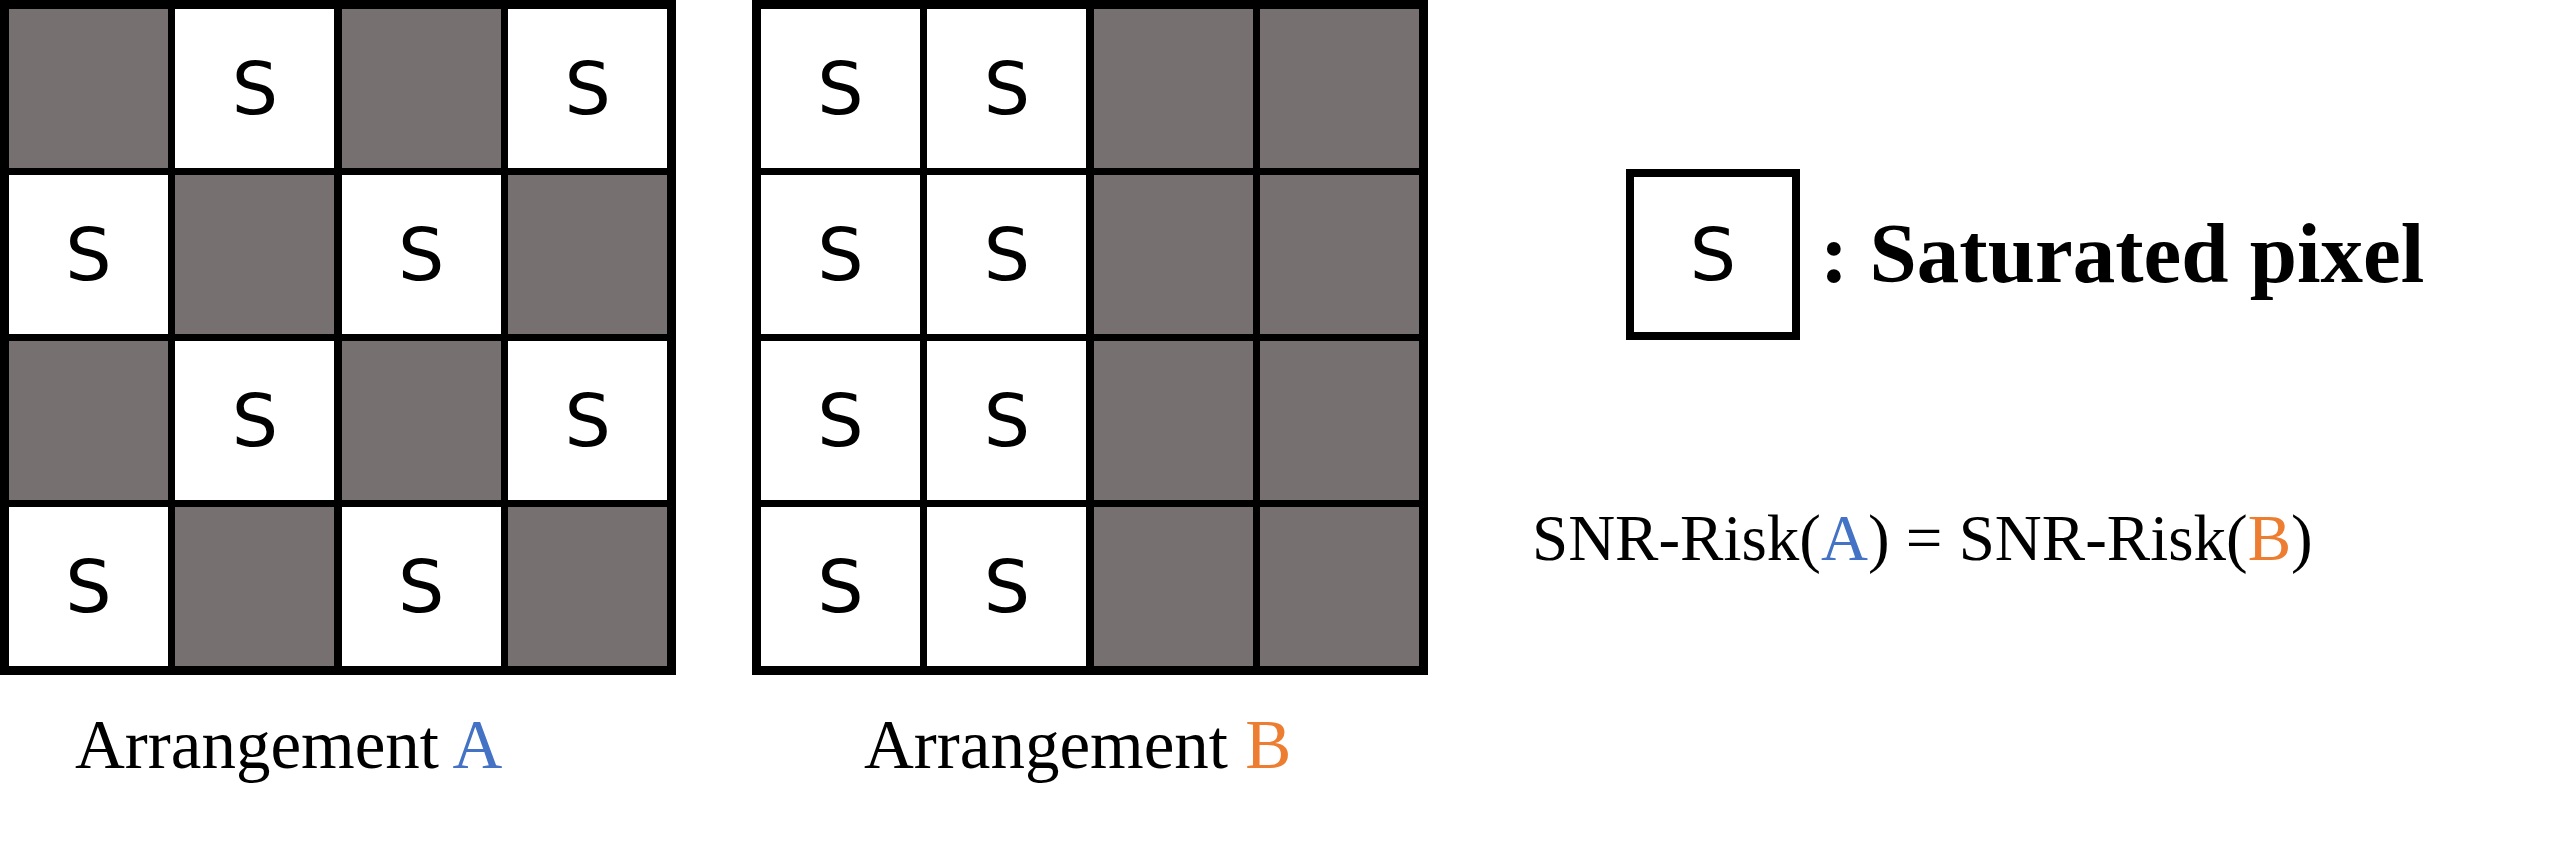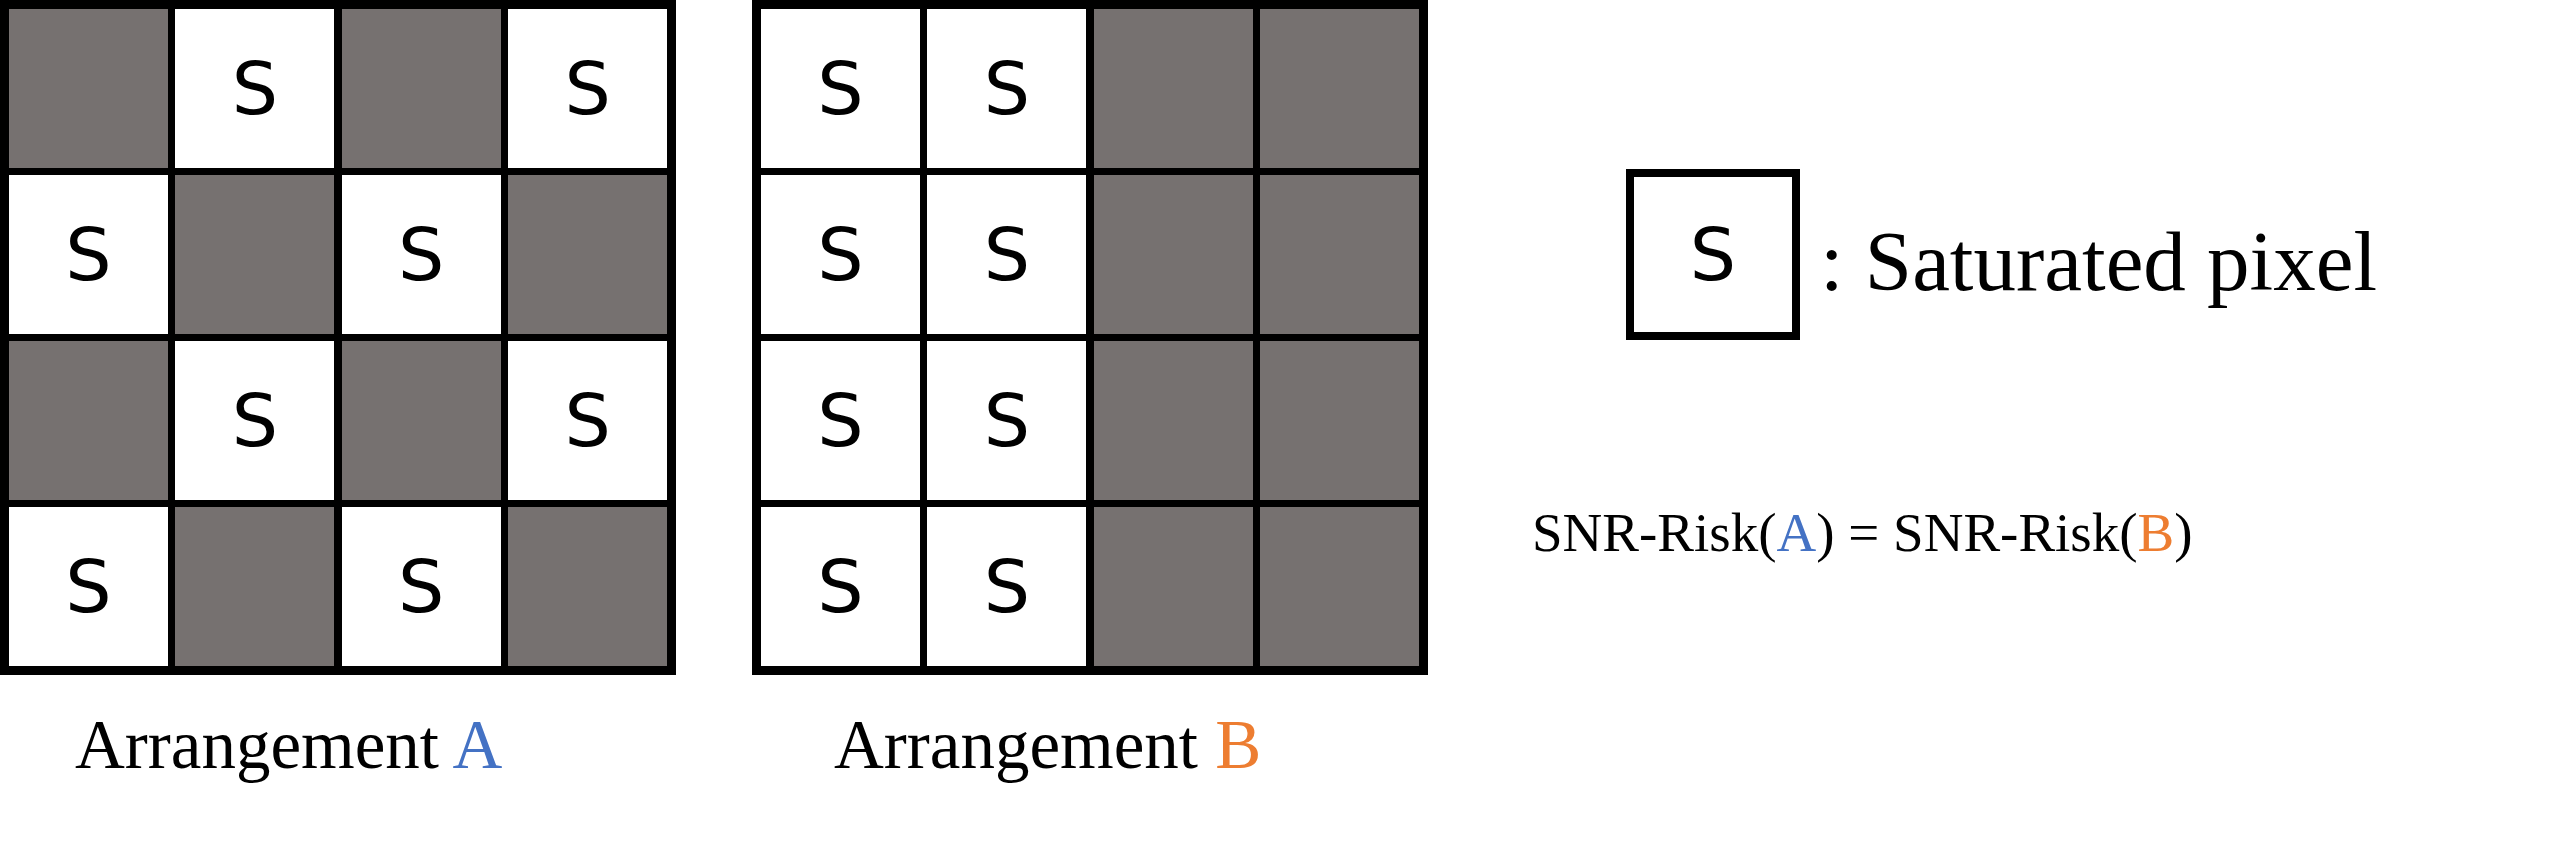--- a/index.html
+++ b/index.html
@@ -3,22 +3,22 @@
 <meta charset="utf-8">
 <style>
   html,body{margin:0;padding:0;background:#fff;}
   body{width:2576px;height:842px;position:relative;overflow:hidden;font-family:"Liberation Serif",serif;}
   .grid{position:absolute;top:0;width:676px;height:675px;box-sizing:border-box;border:9.2px solid #000;display:grid;grid-template-columns:repeat(4,1fr);grid-template-rows:repeat(4,1fr);gap:7.6px;background:#000;}
   .cell{display:flex;align-items:center;justify-content:center;font-family:"DejaVu Sans",sans-serif;font-size:73px;color:#000;}
   .cell.s{background:#fff;}
   .cell.d{background:#767170;}
   .label{position:absolute;top:706px;font-size:69px;color:#000;white-space:nowrap;transform:scaleX(1);}
   .legend-box{position:absolute;left:1626px;top:169px;width:174px;height:171px;box-sizing:border-box;border:8.4px solid #000;display:flex;align-items:center;justify-content:center;font-family:"DejaVu Sans",sans-serif;font-size:73px;}
-  .legend-text{position:absolute;left:1820px;top:212px;font-size:85px;white-space:nowrap;}
-  .equation{position:absolute;left:1532px;top:501px;font-size:55px;white-space:nowrap;}
+  .legend-text{position:absolute;left:1820px;top:204px;font-size:85px;white-space:nowrap;font-weight:bold;}
+  .equation{position:absolute;left:1532px;top:501px;font-size:65px;white-space:nowrap;}
 </style>
 </head>
 <body>
 
 <div class="grid" id="grid-a" style="left:0px;">
     <div class="cell d"></div>
     <div class="cell s">S</div>
     <div class="cell d"></div>
     <div class="cell s">S</div>
     <div class="cell s">S</div>
@@ -49,21 +49,21 @@
     <div class="cell d"></div>
     <div class="cell s">S</div>
     <div class="cell s">S</div>
     <div class="cell d"></div>
     <div class="cell d"></div>
   </div>
 
 <div class="label" style="left:75px;">
   <span>Arrangement </span><span style="color:#4472C4;">A</span>
 </div>
-<div class="label" style="left:834px;">
+<div class="label" style="left:864px;">
   <span>Arrangement </span><span style="color:#ED7D31;">B</span>
 </div>
 
 <div class="legend-box">
   <span>S</span>
 </div>
 <div class="legend-text">: Saturated pixel</div>
 
 <div class="equation">
   <span>SNR-Risk(</span><span style="color:#4472C4;">A</span><span>) = SNR-Risk(</span><span style="color:#ED7D31;">B</span><span>)</span>

